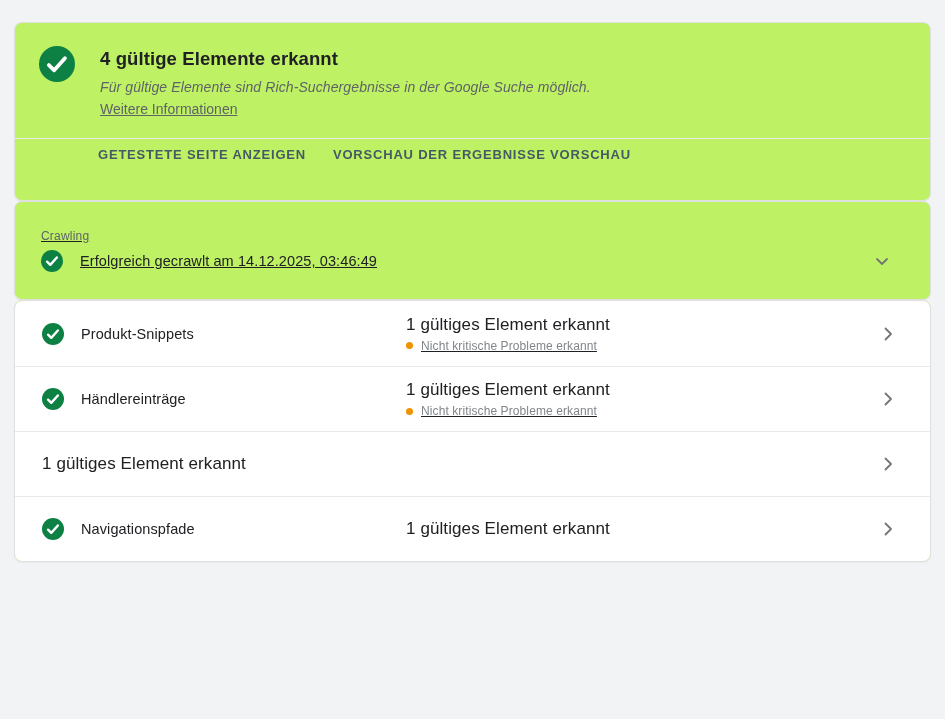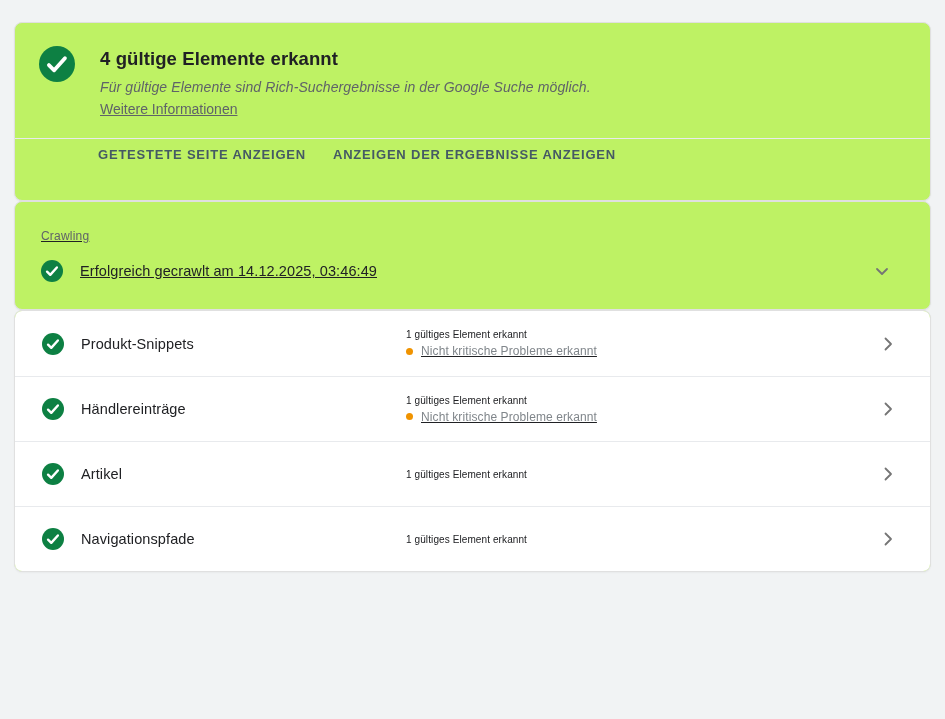--- a/index.html
+++ b/index.html
@@ -96,21 +96,21 @@
   
   .crawl-card { padding: 27px 24px 26px 26px; text-decoration: underline; }
   .crawl-label {
     font-size: 12px;
     color: var(--text-secondary);
     letter-spacing: .2px;
   }
   .crawl-row {
     display: flex;
     align-items: center;
-    margin-top: 16px;
+    margin-top: 6px;
     cursor: pointer;
   }
   .crawl-status {
     margin-left: 17px;
     font-size: 14.5px;
     color: var(--text-primary);
     letter-spacing: .1px;
   }
   .chevron { width: 24px; height: 24px; color: var(--icon-gray); flex: 0 0 24px; }
   .crawl-row .chevron { margin-left: auto; margin-right: 12px; }
@@ -134,21 +134,21 @@
     flex: 0 0 316px;
   }
   .sd-name {
     margin-left: 17px;
     font-size: 14.5px;
     color: var(--text-primary);
     letter-spacing: .1px;
   }
   .sd-result { flex: 1 1 auto; min-width: 0; }
   .sd-result-main {
-    font-size: 10px;
+    font-size: 17px;
     color: var(--text-primary);
     letter-spacing: .1px;
   }
   .sd-warning {
     display: flex;
     align-items: center;
     margin-top: 4px;
     text-decoration: underline;
   }
   .warning-dot {
@@ -180,21 +180,21 @@
       </span>
       <div class="summary-text">
         <h1 class="summary-title">4 gültige Elemente erkannt</h1>
         <p class="summary-subtitle">Für gültige Elemente sind Rich-Suchergebnisse in der Google Suche möglich.</p>
         <a class="summary-link" href="#">Weitere Informationen</a>
       </div>
     </div>
     <div class="summary-divider"></div>
     <div class="summary-actions">
       <button class="text-button">GETESTETE SEITE ANZEIGEN</button>
-      <button class="text-button">ANZEIGEN DER ERGEBNISSE ANZEIGEN</button>
+      <button class="text-button">VORSCHAU DER ERGEBNISSE VORSCHAU</button>
     </div>
   </section>
 
 
   <section class="card crawl-card">
     <div class="crawl-label">Crawling</div>
     <div class="crawl-row">
       <span class="check-icon-sm">
         <svg viewBox="0 0 24 24" width="22" height="22" aria-hidden="true">
           <circle cx="12" cy="12" r="12" fill="currentColor"></circle>
@@ -255,29 +255,20 @@
         </div>
       </div>
       <span class="chevron">
         <svg viewBox="0 0 24 24" width="24" height="24" aria-hidden="true">
           <path d="M9.5 6.5l5.5 5.5-5.5 5.5" fill="none" stroke="currentColor" stroke-width="1.8" stroke-linecap="round" stroke-linejoin="round"></path>
         </svg>
       </span>
     </div>
 
     <div class="sd-row">
-      <div class="sd-left">
-        <span class="check-icon-sm">
-          <svg viewBox="0 0 24 24" width="22" height="22" aria-hidden="true">
-            <circle cx="12" cy="12" r="12" fill="currentColor"></circle>
-            <path d="M6.6 12.7l3.5 3.5 7.2-8.1" fill="none" stroke="#ffffff" stroke-width="2.6" stroke-linecap="round" stroke-linejoin="round"></path>
-          </svg>
-        </span>
-        <span class="sd-name">Artikel</span>
-      </div>
       <div class="sd-result">
         <div class="sd-result-main">1 gültiges Element erkannt</div>
       </div>
       <span class="chevron">
         <svg viewBox="0 0 24 24" width="24" height="24" aria-hidden="true">
           <path d="M9.5 6.5l5.5 5.5-5.5 5.5" fill="none" stroke="currentColor" stroke-width="1.8" stroke-linecap="round" stroke-linejoin="round"></path>
         </svg>
       </span>
     </div>
 

